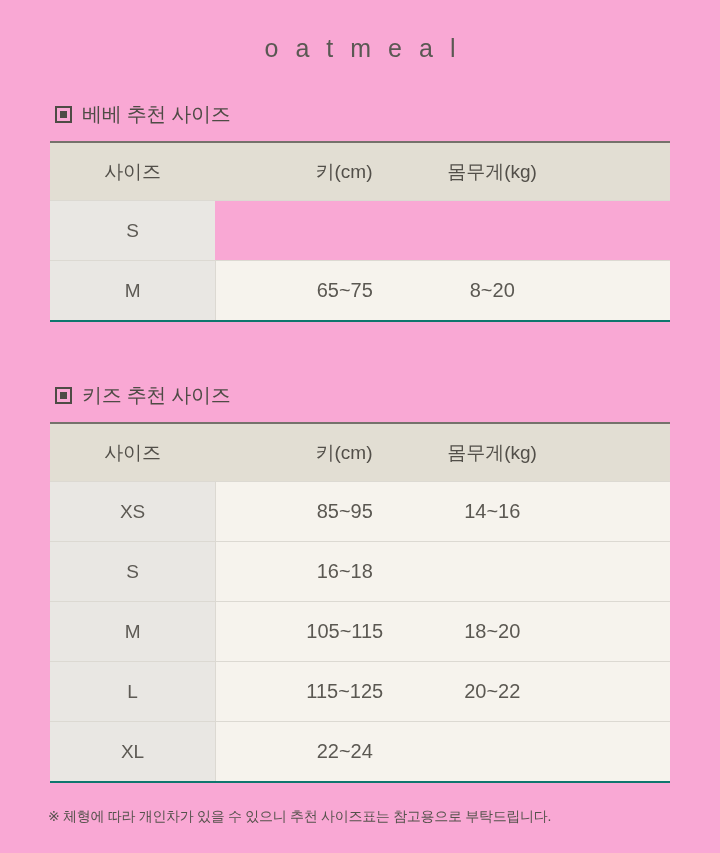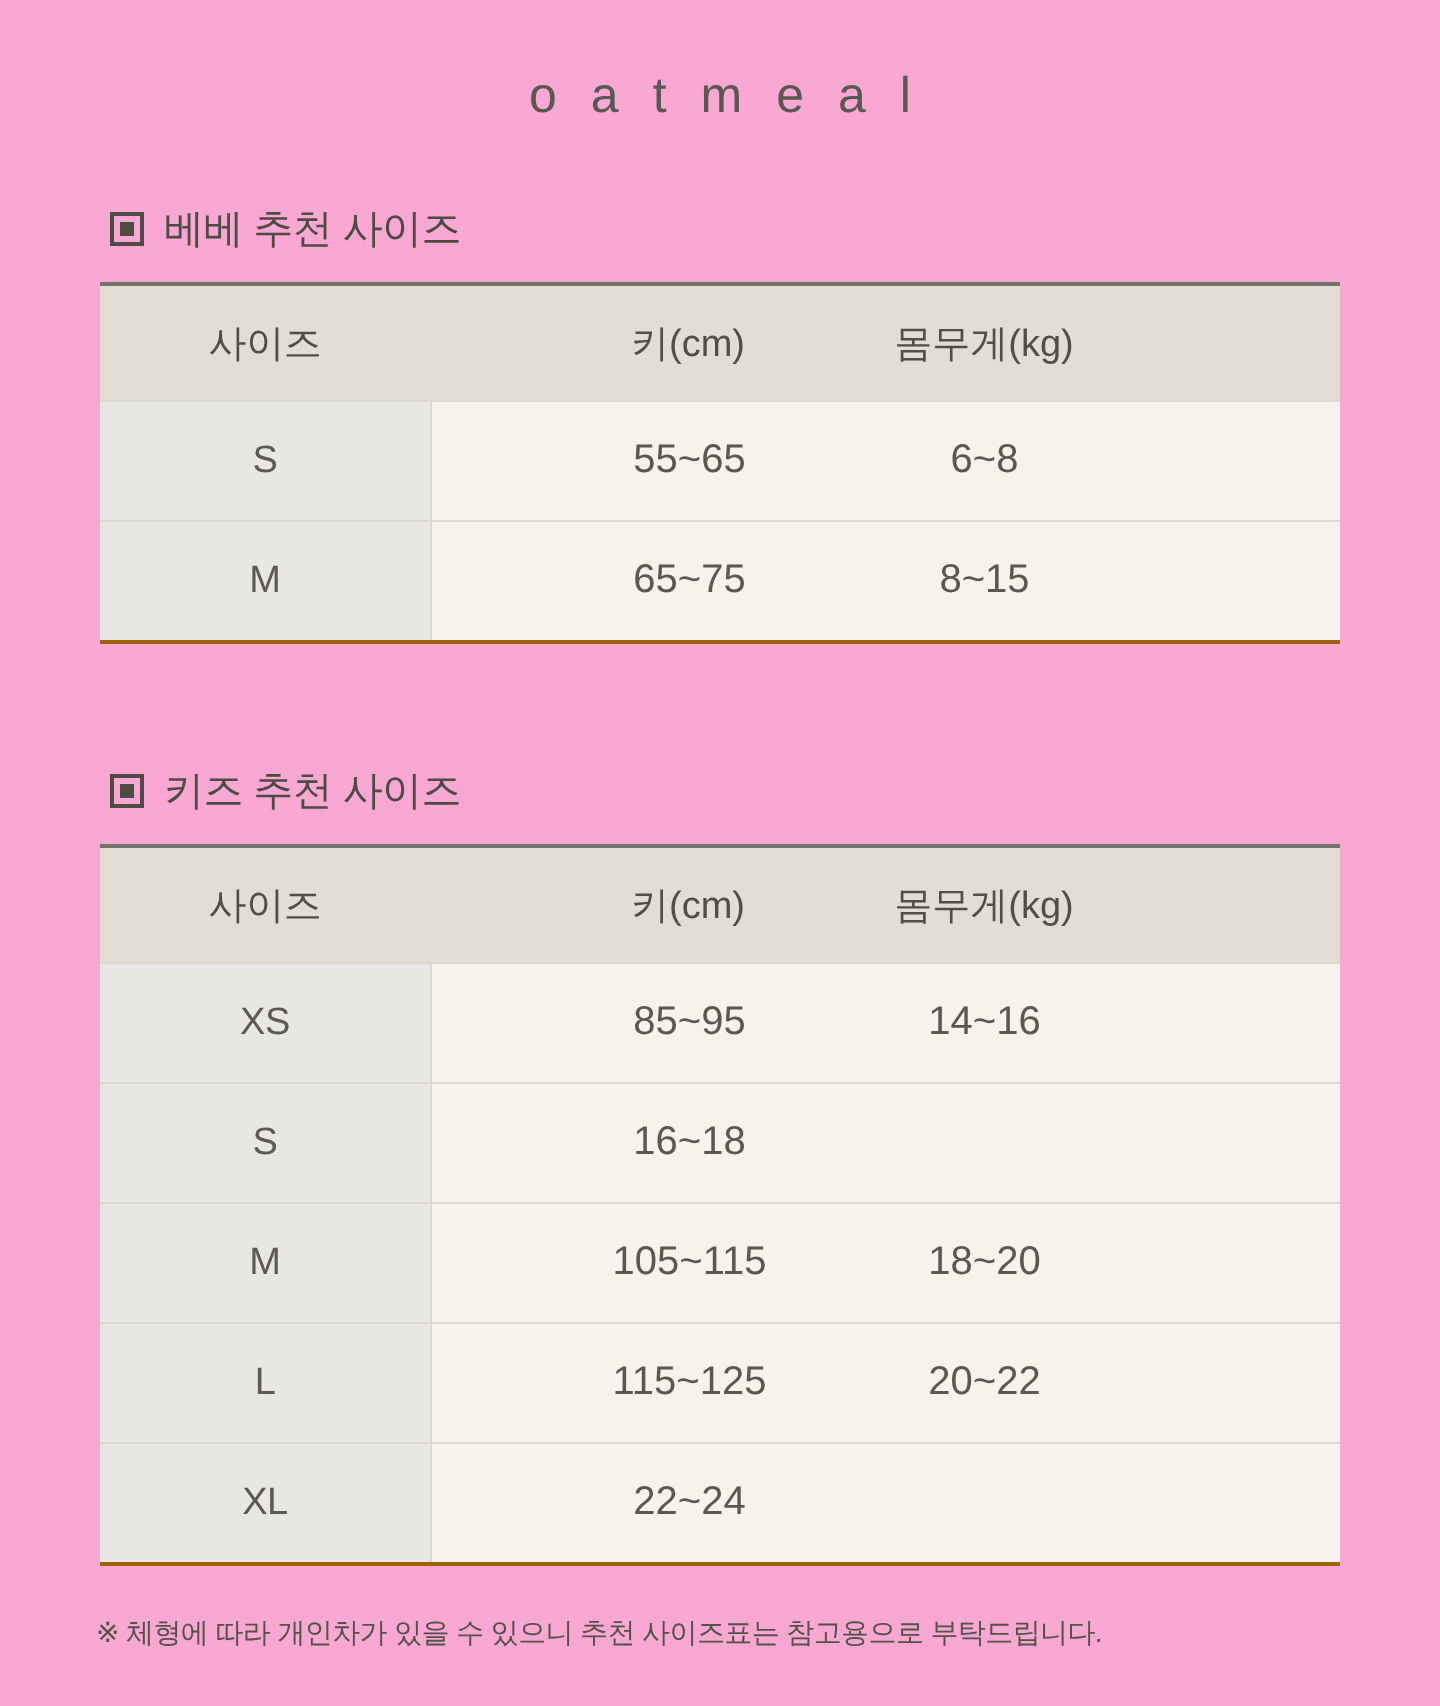--- a/index.html
+++ b/index.html
@@ -62,21 +62,21 @@
   }
   .square-icon .inner {
     width: 7px;
     height: 7px;
     background: #4e4b45;
   }
 
   
   .size-table {
     border-top: 2px solid #75726b;
-    border-bottom: 2px solid #a16207;
+    border-bottom: 2px solid #0f766e;
   }
   .t-row {
     display: grid;
     grid-template-columns: 165px 1fr;
   }
   .t-row.header {
     height: 57px;
     background: #e2ded3;
     color: #524f49;
   }
@@ -146,31 +146,27 @@
       <div class="t-row header">
         <div class="cell-size">사이즈</div>
         <div class="data-area">
           <div class="data-cell">키(cm)</div>
           <div class="data-cell">몸무게(kg)</div>
         </div>
       </div>
 
       <div class="t-row body">
         <div class="cell-size">S</div>
-        <div class="data-area">
-          <div class="data-cell">55~65</div>
-          <div class="data-cell">6~8</div>
-        </div>
       </div>
 
       <div class="t-row body">
         <div class="cell-size">M</div>
         <div class="data-area">
           <div class="data-cell">65~75</div>
-          <div class="data-cell">8~15</div>
+          <div class="data-cell">8~20</div>
         </div>
       </div>
     </div>
   </div>
 
   <div class="section section--kids">
     <div class="section-title">
       <span class="square-icon">
           <span class="inner"></span>
         </span>

